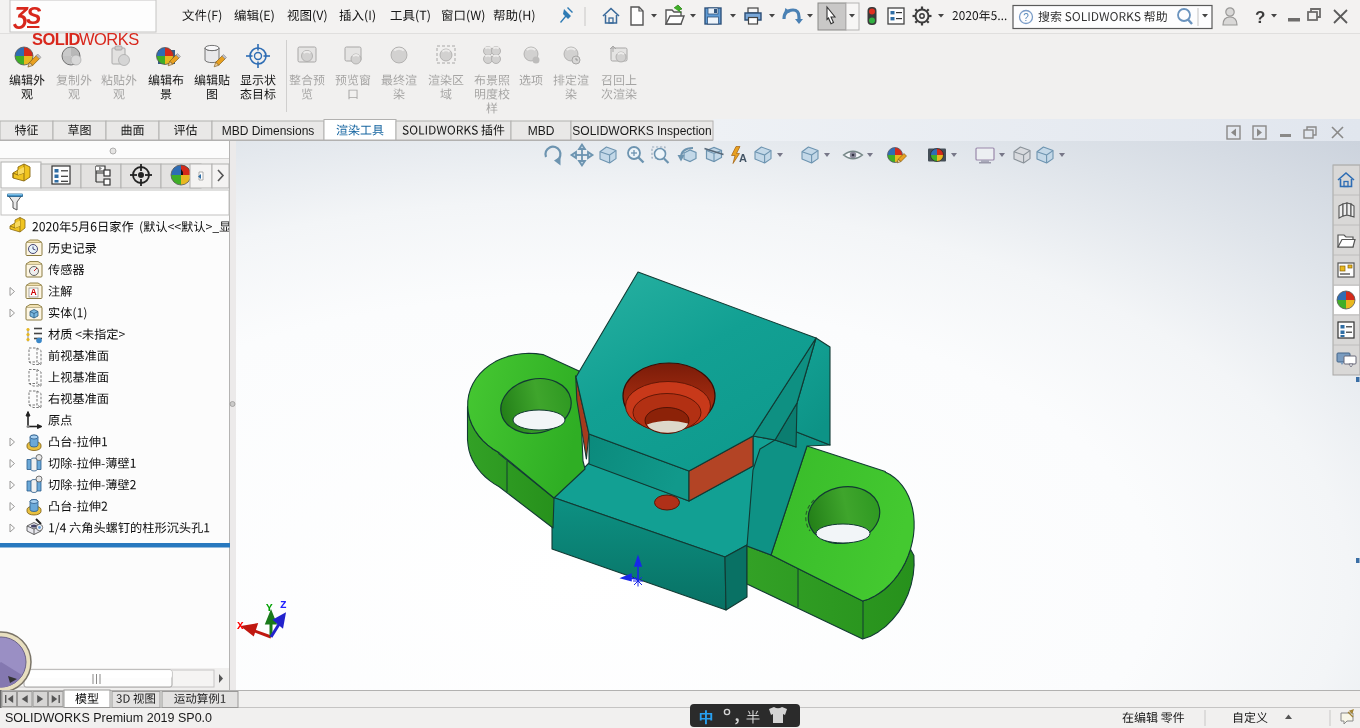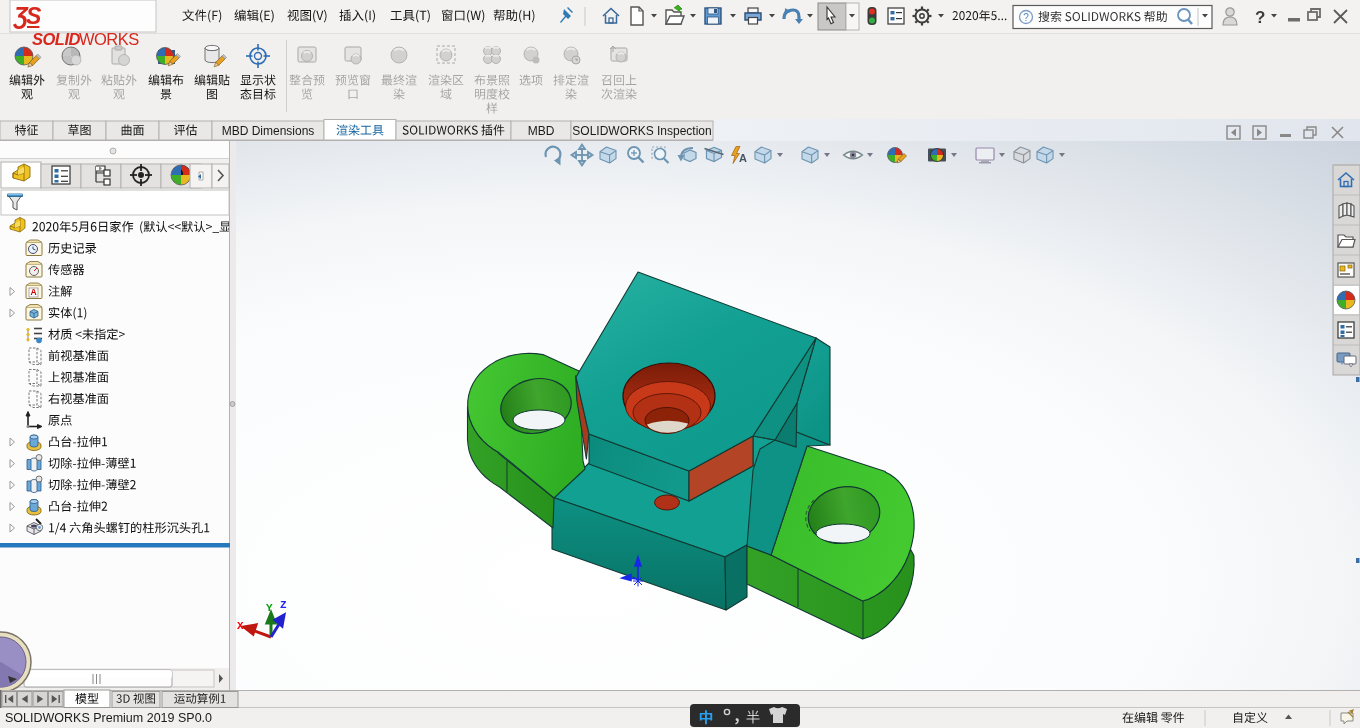--- a/index.html
+++ b/index.html
@@ -776,13 +776,13 @@
 <path d="M705 710.2V712.9H699.8V720.5H701.6V719.6H705V724.3H706.9V719.6H710.3V720.4H712.2V712.9H706.9V710.2ZM701.6 717.9V714.6H705V717.9ZM710.3 717.9H706.9V714.6H710.3Z" fill="#28a0f0"></path>
 <circle cx="727" cy="712" r="2.6" fill="none" stroke="#d5d5d5" stroke-width="1.4"></circle>
 <path d="M735.7 724.4C737.7 723.8 738.8 722.3 738.8 720.5C738.8 719 738.2 718.2 737.1 718.2C736.2 718.2 735.6 718.7 735.6 719.5C735.6 720.4 736.3 720.9 737 720.9L737.2 720.9C737.2 721.8 736.5 722.7 735.2 723.1Z" fill="#d5d5d5"></path>
 <path d="M747.9 711.1C748.6 712.1 749.3 713.5 749.5 714.4L750.6 713.9C750.3 713 749.6 711.7 748.9 710.7ZM757 710.7C756.6 711.7 755.9 713.1 755.3 714L756.2 714.4C756.8 713.5 757.6 712.2 758.2 711.1ZM752.4 710.3V715H747.5V716.1H752.4V718.4H746.5V719.5H752.4V723.6H753.5V719.5H759.5V718.4H753.5V716.1H758.7V715H753.5V710.3Z" fill="#d5d5d5"></path>
 <g transform="translate(778,715)" fill="#d5d5d5">
 <path d="M-9,-6 L-4,-8 Q0,-5.5 4,-8 L9,-6 L7,0 L5,-1 L5,8 L-5,8 L-5,-1 L-7,0 Z"></path>
     </g>
 </svg>
 <div class="abs" style="left:14px;top:3px;width:140px;height:28px;">
 <span style="font-style:italic;font-weight:bold;color:#d8271c;font-size:23px;letter-spacing:-2px;font-family:'Liberation Sans',sans-serif;text-decoration:underline;">ƷS</span>
-<span style="font-style:italic;font-weight:bold;color:#d8271c;font-size:16.5px;margin-left:18px;letter-spacing:-0.5px">SOLID</span><span style="color:#d8271c;font-size:16.5px;letter-spacing:-0.5px;margin-left:-1px">WORKS</span>
+<span style="font-weight:bold;color:#d8271c;font-size:16.5px;margin-left:18px;letter-spacing:-0.5px">SOLID</span><span style="color:#d8271c;font-size:16.5px;letter-spacing:-0.5px;margin-left:-1px">WORKS</span>
 </div>
 </body></html>

